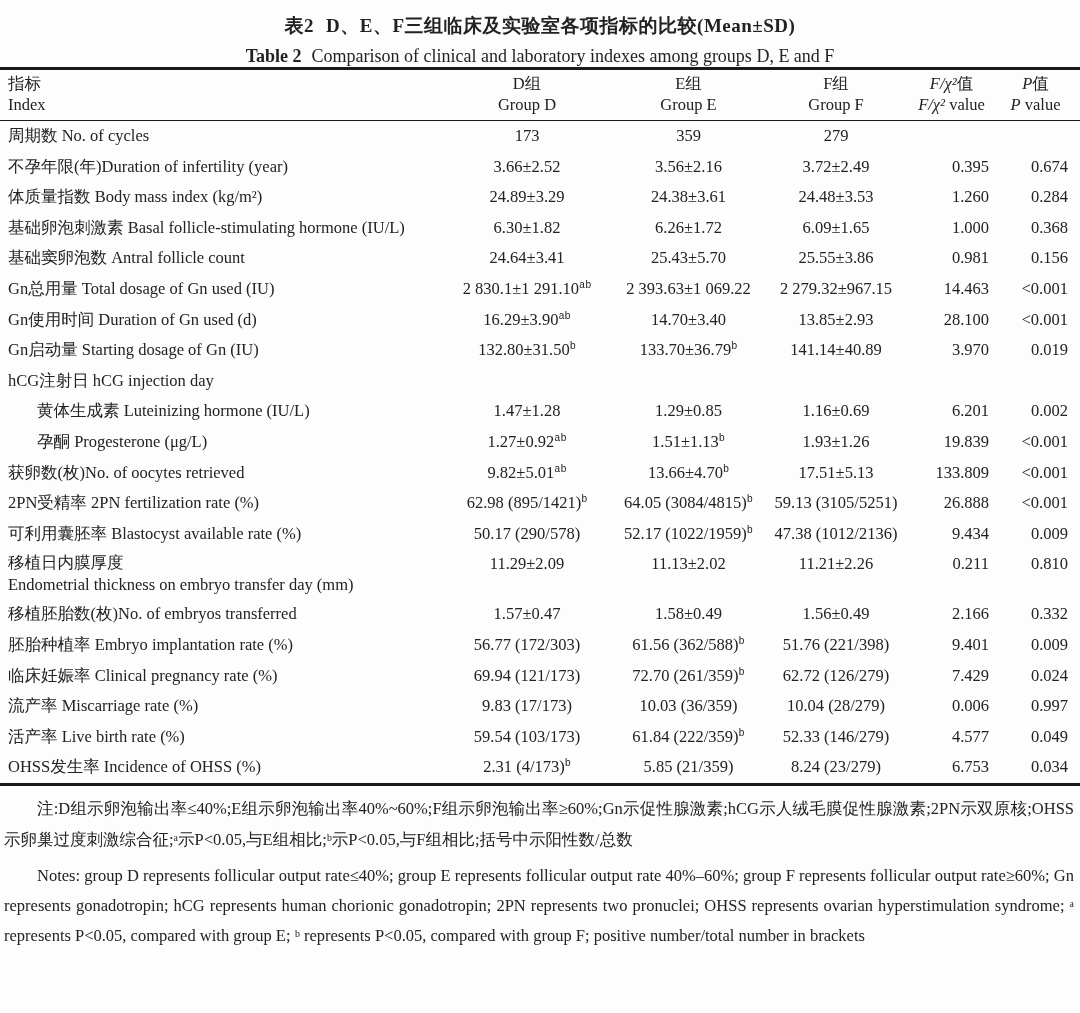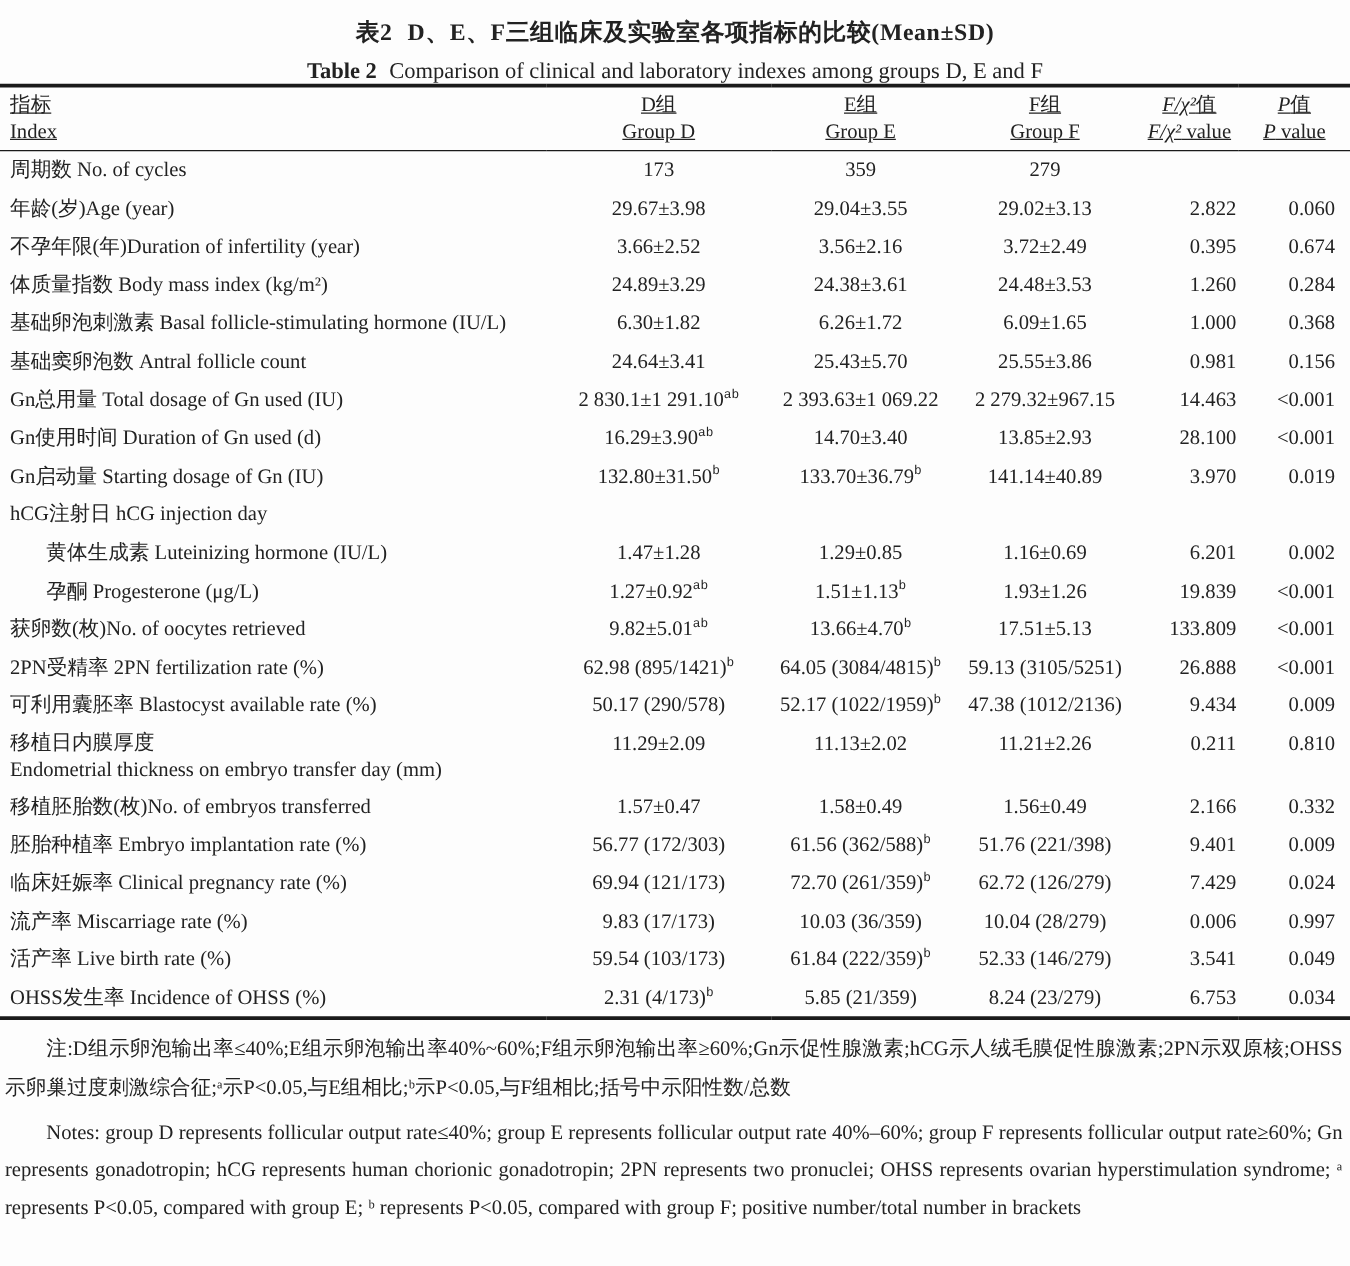--- a/index.html
+++ b/index.html
@@ -22,21 +22,21 @@
   .title-en .tlabel { font-weight: bold; margin-right: 10px; }
 
   
   table.cmp {
     width: 1080px; border-collapse: collapse; table-layout: fixed;
     border-top: 3px solid #1a1a1a; border-bottom: 3px solid #1a1a1a;
     font-size: 16.5px;
   }
   thead th {
     font-weight: normal; border-bottom: 1.5px solid #1a1a1a;
-    padding: 3px 0 5px 0; line-height: 21px; vertical-align: middle; text-decoration: underline;
+    padding: 3px 0 5px 0; line-height: 21px; vertical-align: middle;
   }
   thead th.lab { text-align: left; padding-left: 8px; }
   thead th.c { text-align: center; }
   tbody td {
     line-height: 30.6px; vertical-align: top; padding: 0;
     white-space: nowrap; overflow: hidden;
   }
   td.lab { text-align: left; padding-left: 8px; }
   tr.indent td.lab { padding-left: 37px; }
   td.c { text-align: center; }
@@ -106,28 +106,20 @@
     <tbody id="tbody">
         <tr>
           <td class="lab">周期数 No. of cycles</td>
           <td class="c">173</td>
           <td class="c">359</td>
           <td class="c">279</td>
           <td class="r rx"></td>
           <td class="r rp"></td>
         </tr>
         <tr>
-          <td class="lab">年龄(岁)Age (year)</td>
-          <td class="c">29.67±3.98</td>
-          <td class="c">29.04±3.55</td>
-          <td class="c">29.02±3.13</td>
-          <td class="r rx">2.822</td>
-          <td class="r rp">0.060</td>
-        </tr>
-        <tr>
           <td class="lab">不孕年限(年)Duration of infertility (year)</td>
           <td class="c">3.66±2.52</td>
           <td class="c">3.56±2.16</td>
           <td class="c">3.72±2.49</td>
           <td class="r rx">0.395</td>
           <td class="r rp">0.674</td>
         </tr>
         <tr>
           <td class="lab">体质量指数 Body mass index (kg/m²)</td>
           <td class="c">24.89±3.29</td>
@@ -262,21 +254,21 @@
           <td class="c">10.03 (36/359)</td>
           <td class="c">10.04 (28/279)</td>
           <td class="r rx">0.006</td>
           <td class="r rp">0.997</td>
         </tr>
         <tr>
           <td class="lab">活产率 Live birth rate (%)</td>
           <td class="c">59.54 (103/173)</td>
           <td class="c">61.84 (222/359)<sup>b</sup></td>
           <td class="c">52.33 (146/279)</td>
-          <td class="r rx">3.541</td>
+          <td class="r rx">4.577</td>
           <td class="r rp">0.049</td>
         </tr>
         <tr>
           <td class="lab">OHSS发生率 Incidence of OHSS (%)</td>
           <td class="c">2.31 (4/173)<sup>b</sup></td>
           <td class="c">5.85 (21/359)</td>
           <td class="c">8.24 (23/279)</td>
           <td class="r rx">6.753</td>
           <td class="r rp">0.034</td>
         </tr>

